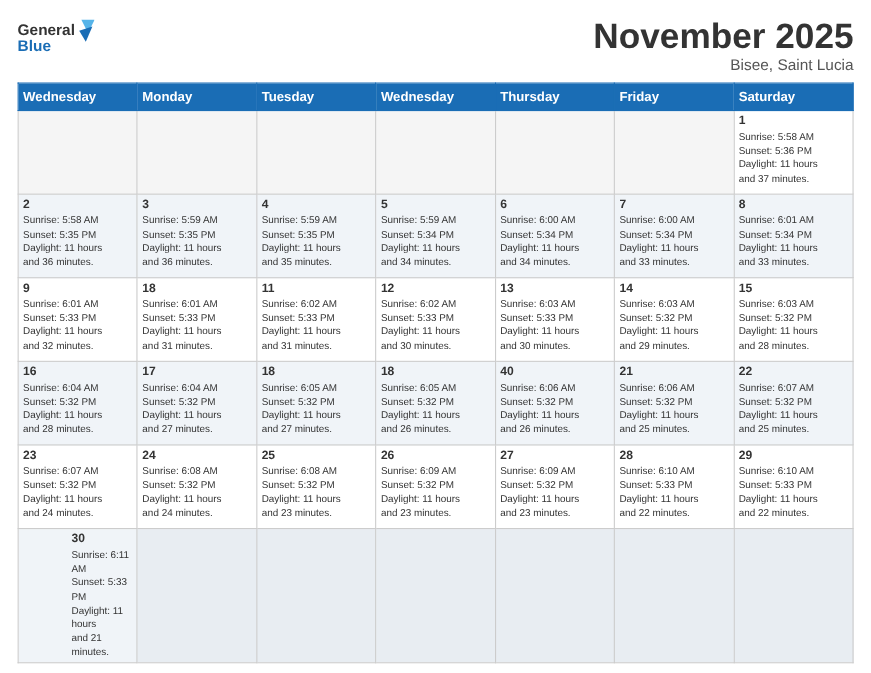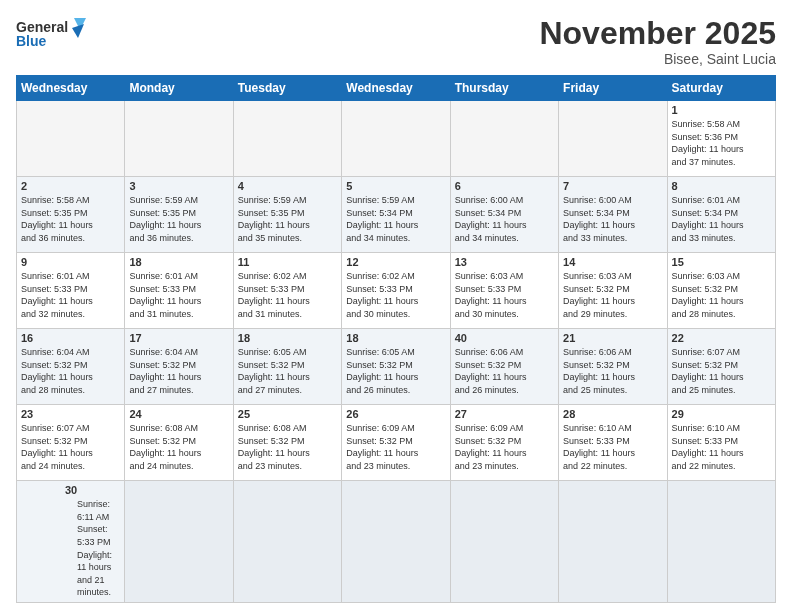--- a/index.html
+++ b/index.html
@@ -332,21 +332,21 @@
             <div class="day-number">29</div>
             <div class="day-info" style="white-space: pre-line;">Sunrise: 6:10 AM
 Sunset: 5:33 PM
 Daylight: 11 hours
 and 22 minutes.</div>
           </td>
         </tr>
         <tr class="alt-row">
           <td class="last-row">
             <div class="day-number">30</div>
-            <div class="day-info" style="white-space: pre-line; margin-left: 12px;">Sunrise: 6:11 AM
+            <div class="day-info" style="white-space: pre-line;">Sunrise: 6:11 AM
 Sunset: 5:33 PM
 Daylight: 11 hours
 and 21 minutes.</div>
           </td>
           <td class="last-row empty"></td>
           <td class="last-row empty"></td>
           <td class="last-row empty"></td>
           <td class="last-row empty"></td>
           <td class="last-row empty"></td>
           <td class="last-row empty"></td>

